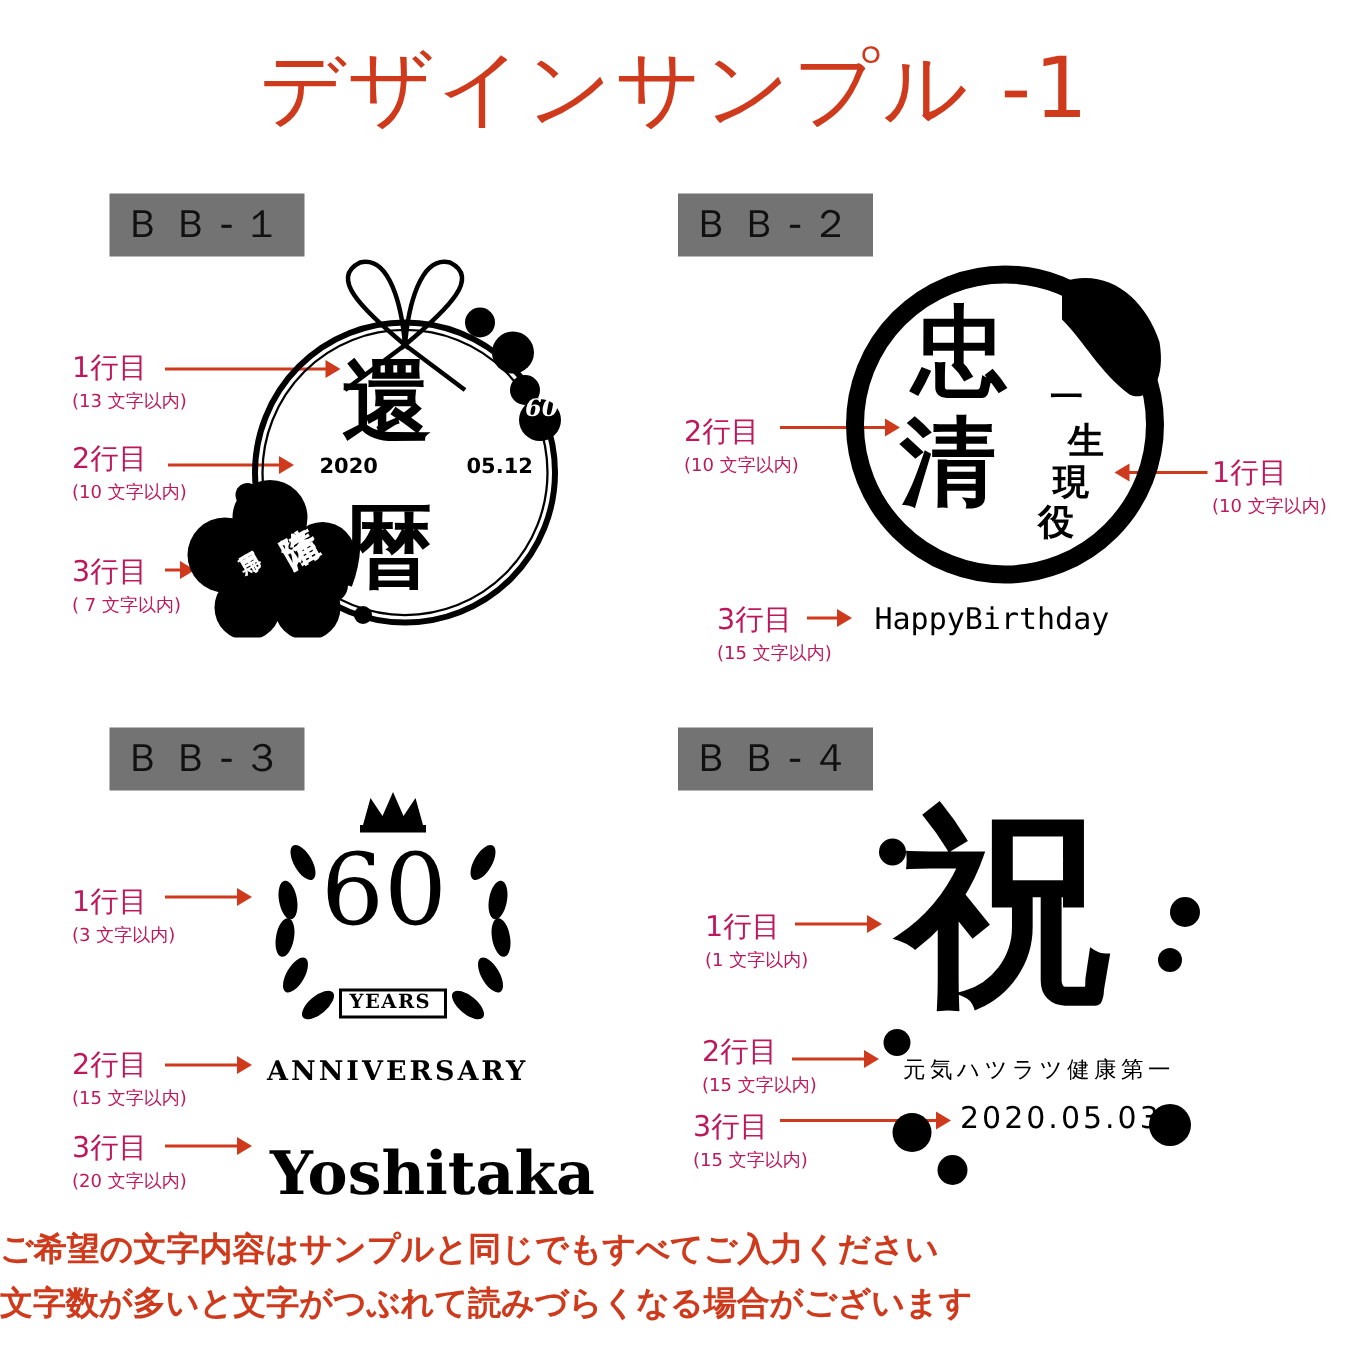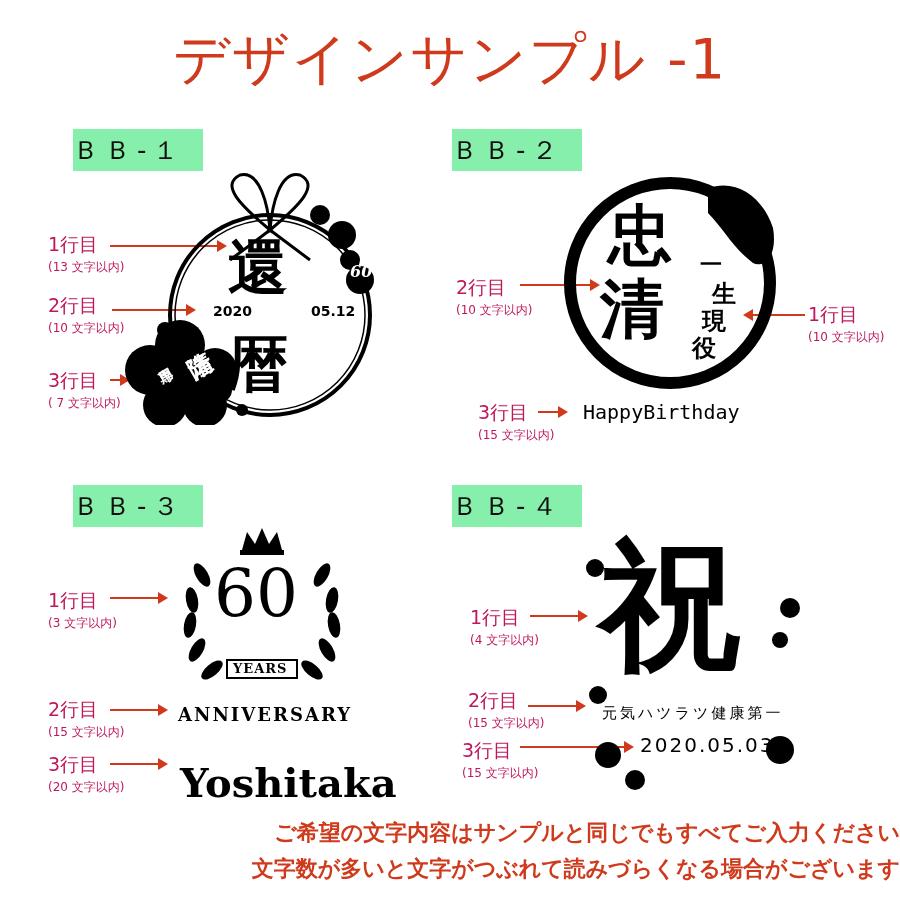--- a/index.html
+++ b/index.html
@@ -1,25 +1,25 @@
 <!DOCTYPE html>
 <html><head>
 <meta charset="utf-8">
 <style>
   html, body { margin:0; padding:0; background:#ffffff; }
   body { width:900px; height:900px; position:relative; overflow:hidden; font-family:"DejaVu Sans", sans-serif; }
   .title { position:absolute; left:0; top:22px; width:900px; text-align:center; color:#cf3a1c; font-size:56px; letter-spacing:2px; font-weight:normal; }
-  .badge { position:absolute; width:130px; height:42px; background:#86efac; color:#111; font-size:26px; text-align:left; line-height:42px; letter-spacing:6px; }
+  .badge { position:absolute; width:130px; height:42px; background:#737373; color:#111; font-size:26px; text-align:center; line-height:42px; letter-spacing:6px; }
   .lbl { position:absolute; color:#be185d; }
   .lbl .main { font-size:19px; display:block; }
   .lbl .sub { font-size:12px; display:block; margin-top:1px; }
   .arrow { position:absolute; height:2px; background:#cf3a1c; }
   .arrow::after { content:""; position:absolute; right:-2px; top:-5px; border-left:10px solid #cf3a1c; border-top:6px solid transparent; border-bottom:6px solid transparent; }
   .arrow.left::after { right:auto; left:-2px; border-left:none; border-right:10px solid #cf3a1c; }
-  .note { position:absolute; left:0; width:900px; text-align:right; color:#cf3a1c; font-size:22px; font-weight:bold; }
+  .note { position:absolute; left:0; width:900px; text-align:left; color:#cf3a1c; font-size:22px; font-weight:bold; }
   .ink { position:absolute; color:#000; }
   .serif { font-family:"DejaVu Serif", serif; }
   .mono { font-family:"DejaVu Sans Mono", monospace; }
 </style>
 </head>
 <body>
 
 <div class="title">デザインサンプル -1</div>
 
 <div>
@@ -156,21 +156,21 @@
   <div class="ink serif" style="left:233px;top:661px;font-size:13px;font-weight:bold;letter-spacing:1px;">YEARS</div>
   <div class="ink serif" style="left:178px;top:704px;font-size:18px;font-weight:bold;letter-spacing:2px;">ANNIVERSARY</div>
   <div class="ink serif" style="left:180px;top:759px;font-size:40px;font-weight:bold;">Yoshitaka</div>
 </div>
 
 <div>
   <div class="badge" style="left:452px;top:485px;">ＢＢ-４</div>
 
   <div class="lbl" style="left:470px;top:605px;">
     <span class="main">1行目</span>
-    <span class="sub">(4 文字以内)</span>
+    <span class="sub">(1 文字以内)</span>
   </div>
   <div class="arrow" style="left:530px;top:615px;width:56px;"></div>
 
   <div class="lbl" style="left:468px;top:688px;">
     <span class="main">2行目</span>
     <span class="sub">(15 文字以内)</span>
   </div>
   <div class="arrow" style="left:528px;top:705px;width:56px;"></div>
 
   <div class="lbl" style="left:462px;top:738px;">

